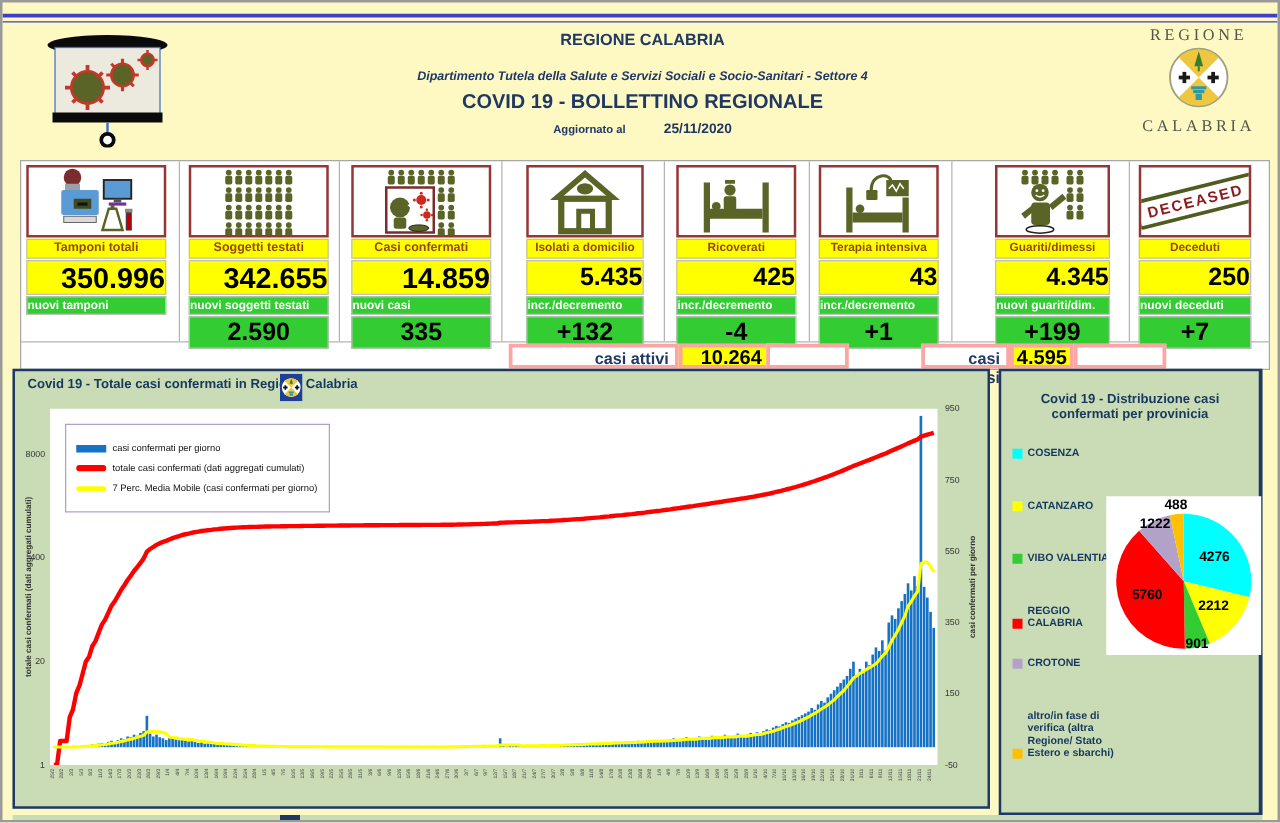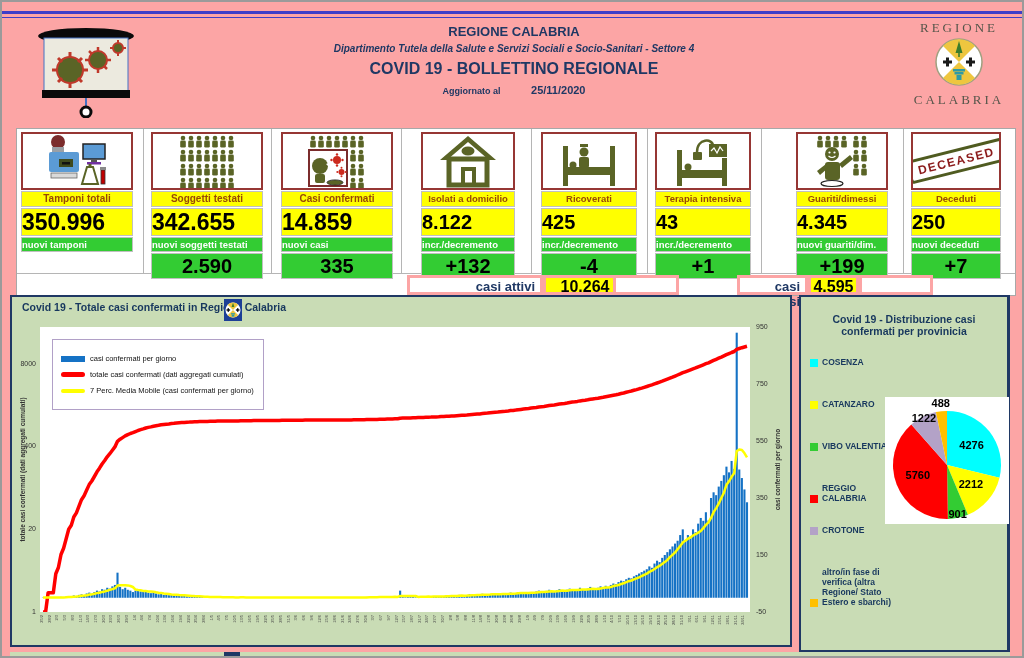--- a/index.html
+++ b/index.html
@@ -1,42 +1,42 @@
 <!DOCTYPE html>
 <html><head>
 <meta charset="utf-8">
 <style>
   html,body{margin:0;padding:0;background:#e8e8e8;}
-  .page{position:relative;width:1024px;height:658px;background:#fca5a5;
+  .page{position:relative;width:1024px;height:658px;background:#fef9c3;
         font-family:"Liberation Sans",sans-serif;overflow:hidden;
         border:2px solid #9a9a9a;box-sizing:border-box;}
   .top-rule{position:absolute;left:0;top:9px;width:100%;height:7px;
             border-top:3px solid #3e3ec8;border-bottom:1px solid #3e3ec8;box-sizing:border-box;}
   
   .hdr-title{position:absolute;left:262px;top:22px;width:500px;text-align:center;color:#1f3864;}
   .hdr-region{font-size:13px;font-weight:bold;}
-  .hdr-dept{font-size:10px;font-weight:bold;font-style:italic;margin-top:4px;}
+  .hdr-dept{font-size:10px;font-weight:bold;font-style:italic;margin-top:17px;}
   .hdr-main{font-size:16px;font-weight:bold;margin-top:6px;}
   .hdr-upd{font-size:9px;font-weight:bold;margin-top:6px;}
   .hdr-upd .date{font-size:11px;margin-left:28px;}
   .logo-left{position:absolute;left:28px;top:20px;}
   .logo-right{position:absolute;left:903px;top:18px;width:108px;text-align:center;
               font-family:"Liberation Serif",serif;color:#55554a;}
   .logo-right .w{font-size:13px;letter-spacing:3px;}
   
   .stats{position:absolute;left:14px;top:126px;width:1000px;height:168px;
          border:1px solid #a8a8a8;background:#fff;box-sizing:border-box;}
   .vsep{position:absolute;top:0;width:1px;height:144px;background:#b5b5b5;}
   .hsep{position:absolute;left:0;top:144px;width:100%;height:1px;background:#b5b5b5;}
   .card{position:absolute;top:3px;display:flex;flex-direction:column;gap:1px;}
   .iconbox{height:58px;background:#fff;border:2px solid #963634;box-sizing:border-box;
            display:flex;align-items:center;justify-content:center;overflow:hidden;}
   .lbl{background:#ffff00;color:#974806;font-weight:bold;font-size:10px;text-align:center;
        height:14px;line-height:14px;border:1px solid #c0c0c0;white-space:nowrap;overflow:hidden;}
-  .val{background:#ffff00;color:#000;font-weight:bold;font-size:23px;text-align:left;
+  .val{background:#ffff00;color:#000;font-weight:bold;font-size:23px;text-align:right;
        height:26px;line-height:26px;border:1px solid #c0c0c0;}
   .slbl{background:#33cc33;color:#fff;font-weight:bold;font-size:9.5px;text-align:left;
         height:13px;line-height:13px;border:1px solid #c0c0c0;white-space:nowrap;overflow:hidden;}
   .sval{background:#33cc33;color:#000;font-weight:bold;font-size:20px;text-align:center;
         height:24px;line-height:24px;border:1px solid #c0c0c0;}
   .card.small .val{font-size:20px;}
   .card.small .lbl{font-size:9.5px;}
   .sumcell{position:absolute;top:146px;height:20px;border:3px solid #fca5a5;box-sizing:border-box;
            font-weight:bold;}
   .sumlbl{color:#1f3864;font-size:13px;text-align:right;padding:1px 5px 0 0;background:#fff;}
@@ -269,21 +269,21 @@
     <div class="card small" style="left:404px;width:94px">
       <div class="iconbox">
         <svg width="70" height="54" viewBox="0 0 60 54">
           <polygon points="30,2 2,26 9,26 30,8 51,26 58,26" fill="#5a6426"></polygon>
           <rect x="11" y="25" width="38" height="26" fill="none" stroke="#5a6426" stroke-width="5"></rect>
           <rect x="25" y="35" width="11" height="16" fill="none" stroke="#5a6426" stroke-width="4"></rect>
           <ellipse cx="30" cy="17" rx="6.5" ry="4.5" fill="#5a6426"></ellipse>
         </svg>
       </div>
       <div class="lbl">Isolati a domicilio</div>
-      <div class="val">8.122</div>
+      <div class="val">5.435</div>
       <div class="slbl">incr./decremento</div>
       <div class="sval">+132</div>
     </div>
 
     <div class="card small" style="left:524px;width:96px">
       <div class="iconbox">
         <svg width="70" height="54" viewBox="0 0 60 54">
           <g fill="#5a6426">
             <rect x="4" y="12" width="5" height="40"></rect>
             <rect x="51" y="12" width="5" height="40"></rect>

